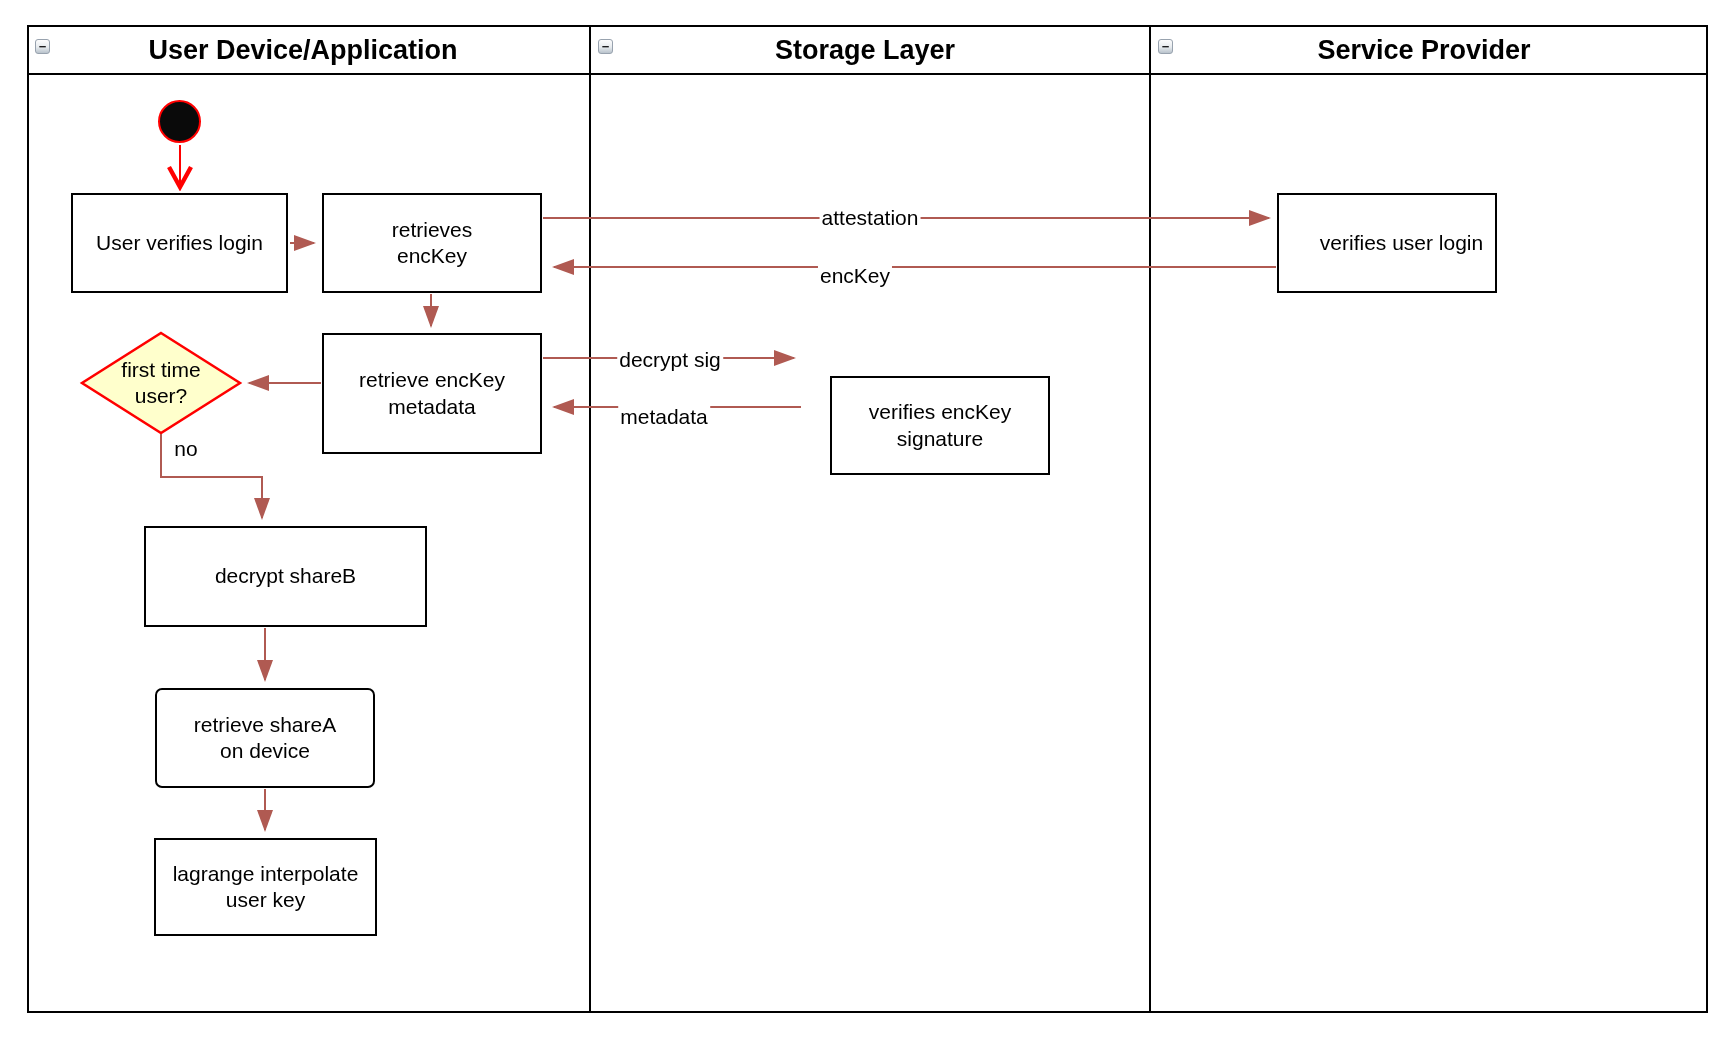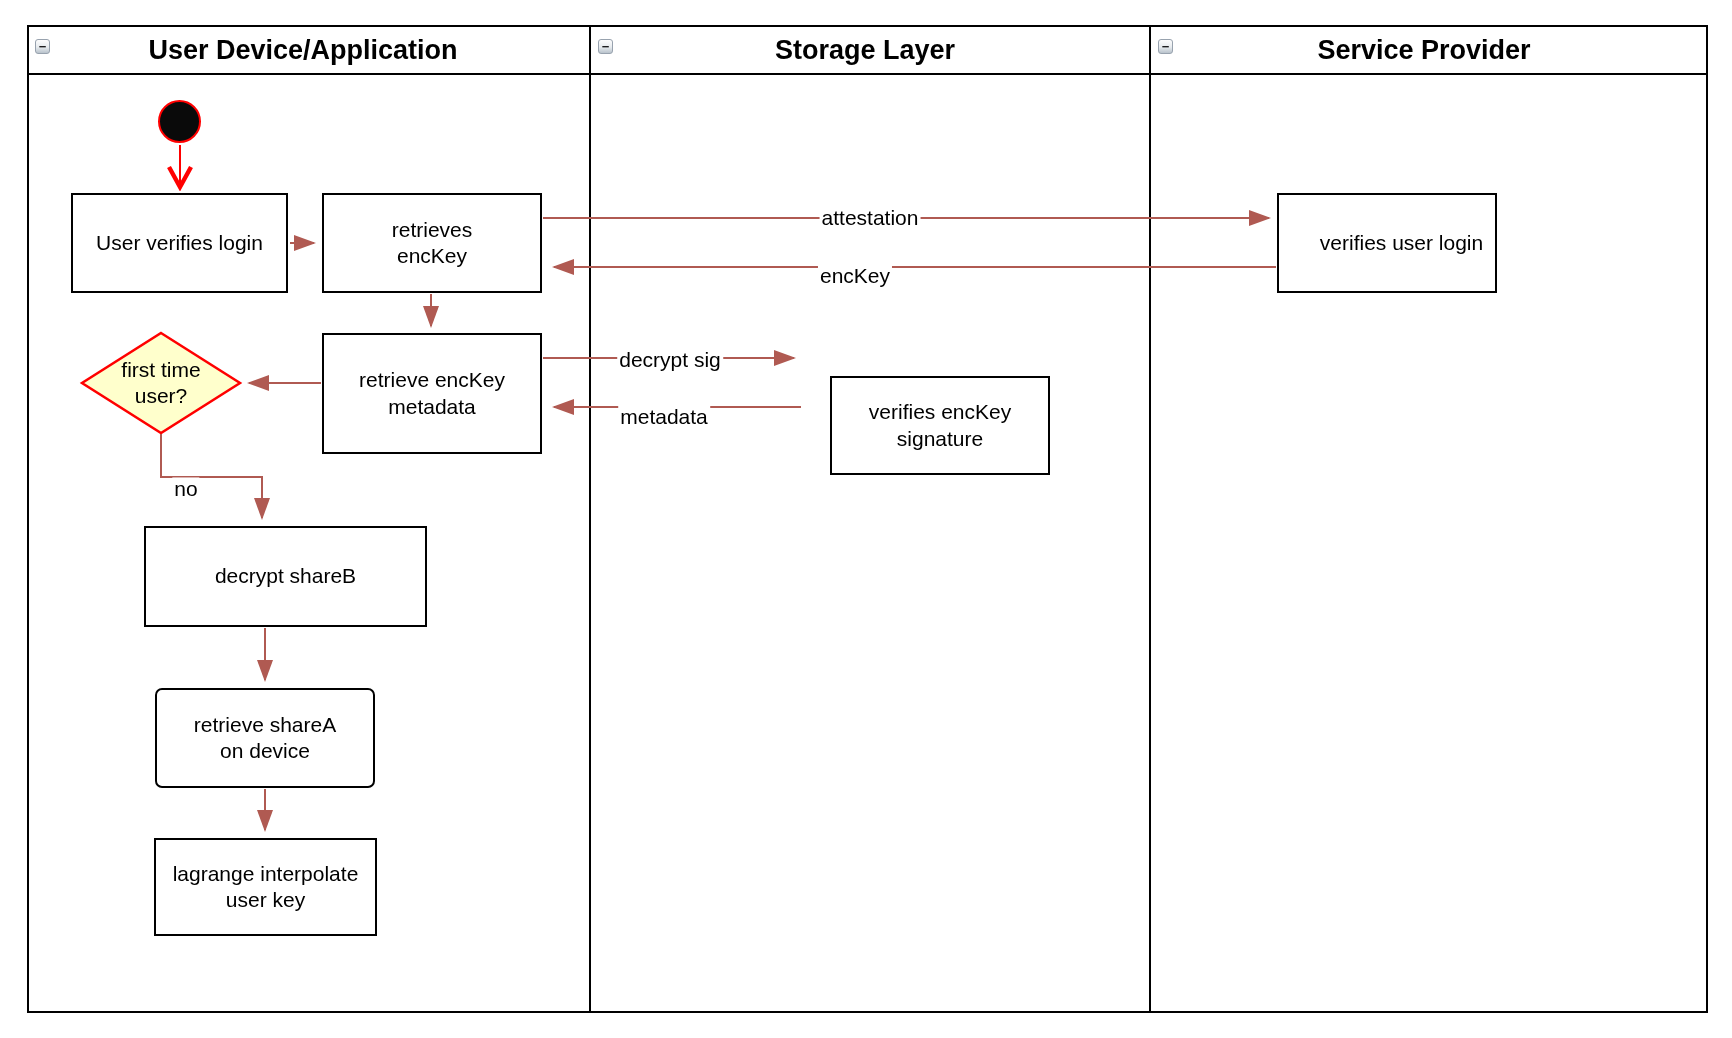--- a/index.html
+++ b/index.html
@@ -110,15 +110,15 @@
 
   <div class="node" style="left:830px;top:333px;width:220px;height:99px;margin-top:43px;">verifies encKey
 signature</div>
 
   <div class="node" style="left:1277px;top:193px;width:220px;height:100px;padding-left:29px;">verifies user login</div>
 
   <div class="elabel" style="left:870px;top:218px;">attestation</div>
   <div class="elabel" style="left:855px;top:276px;">encKey</div>
   <div class="elabel" style="left:670px;top:360px;">decrypt sig</div>
   <div class="elabel" style="left:664px;top:417px;">metadata</div>
-  <div class="elabel" style="left:186px;top:489px;">no</div>
+  <div class="elabel" style="left:186px;top:449px;">no</div>
 
 </div>
 
 </body></html>

